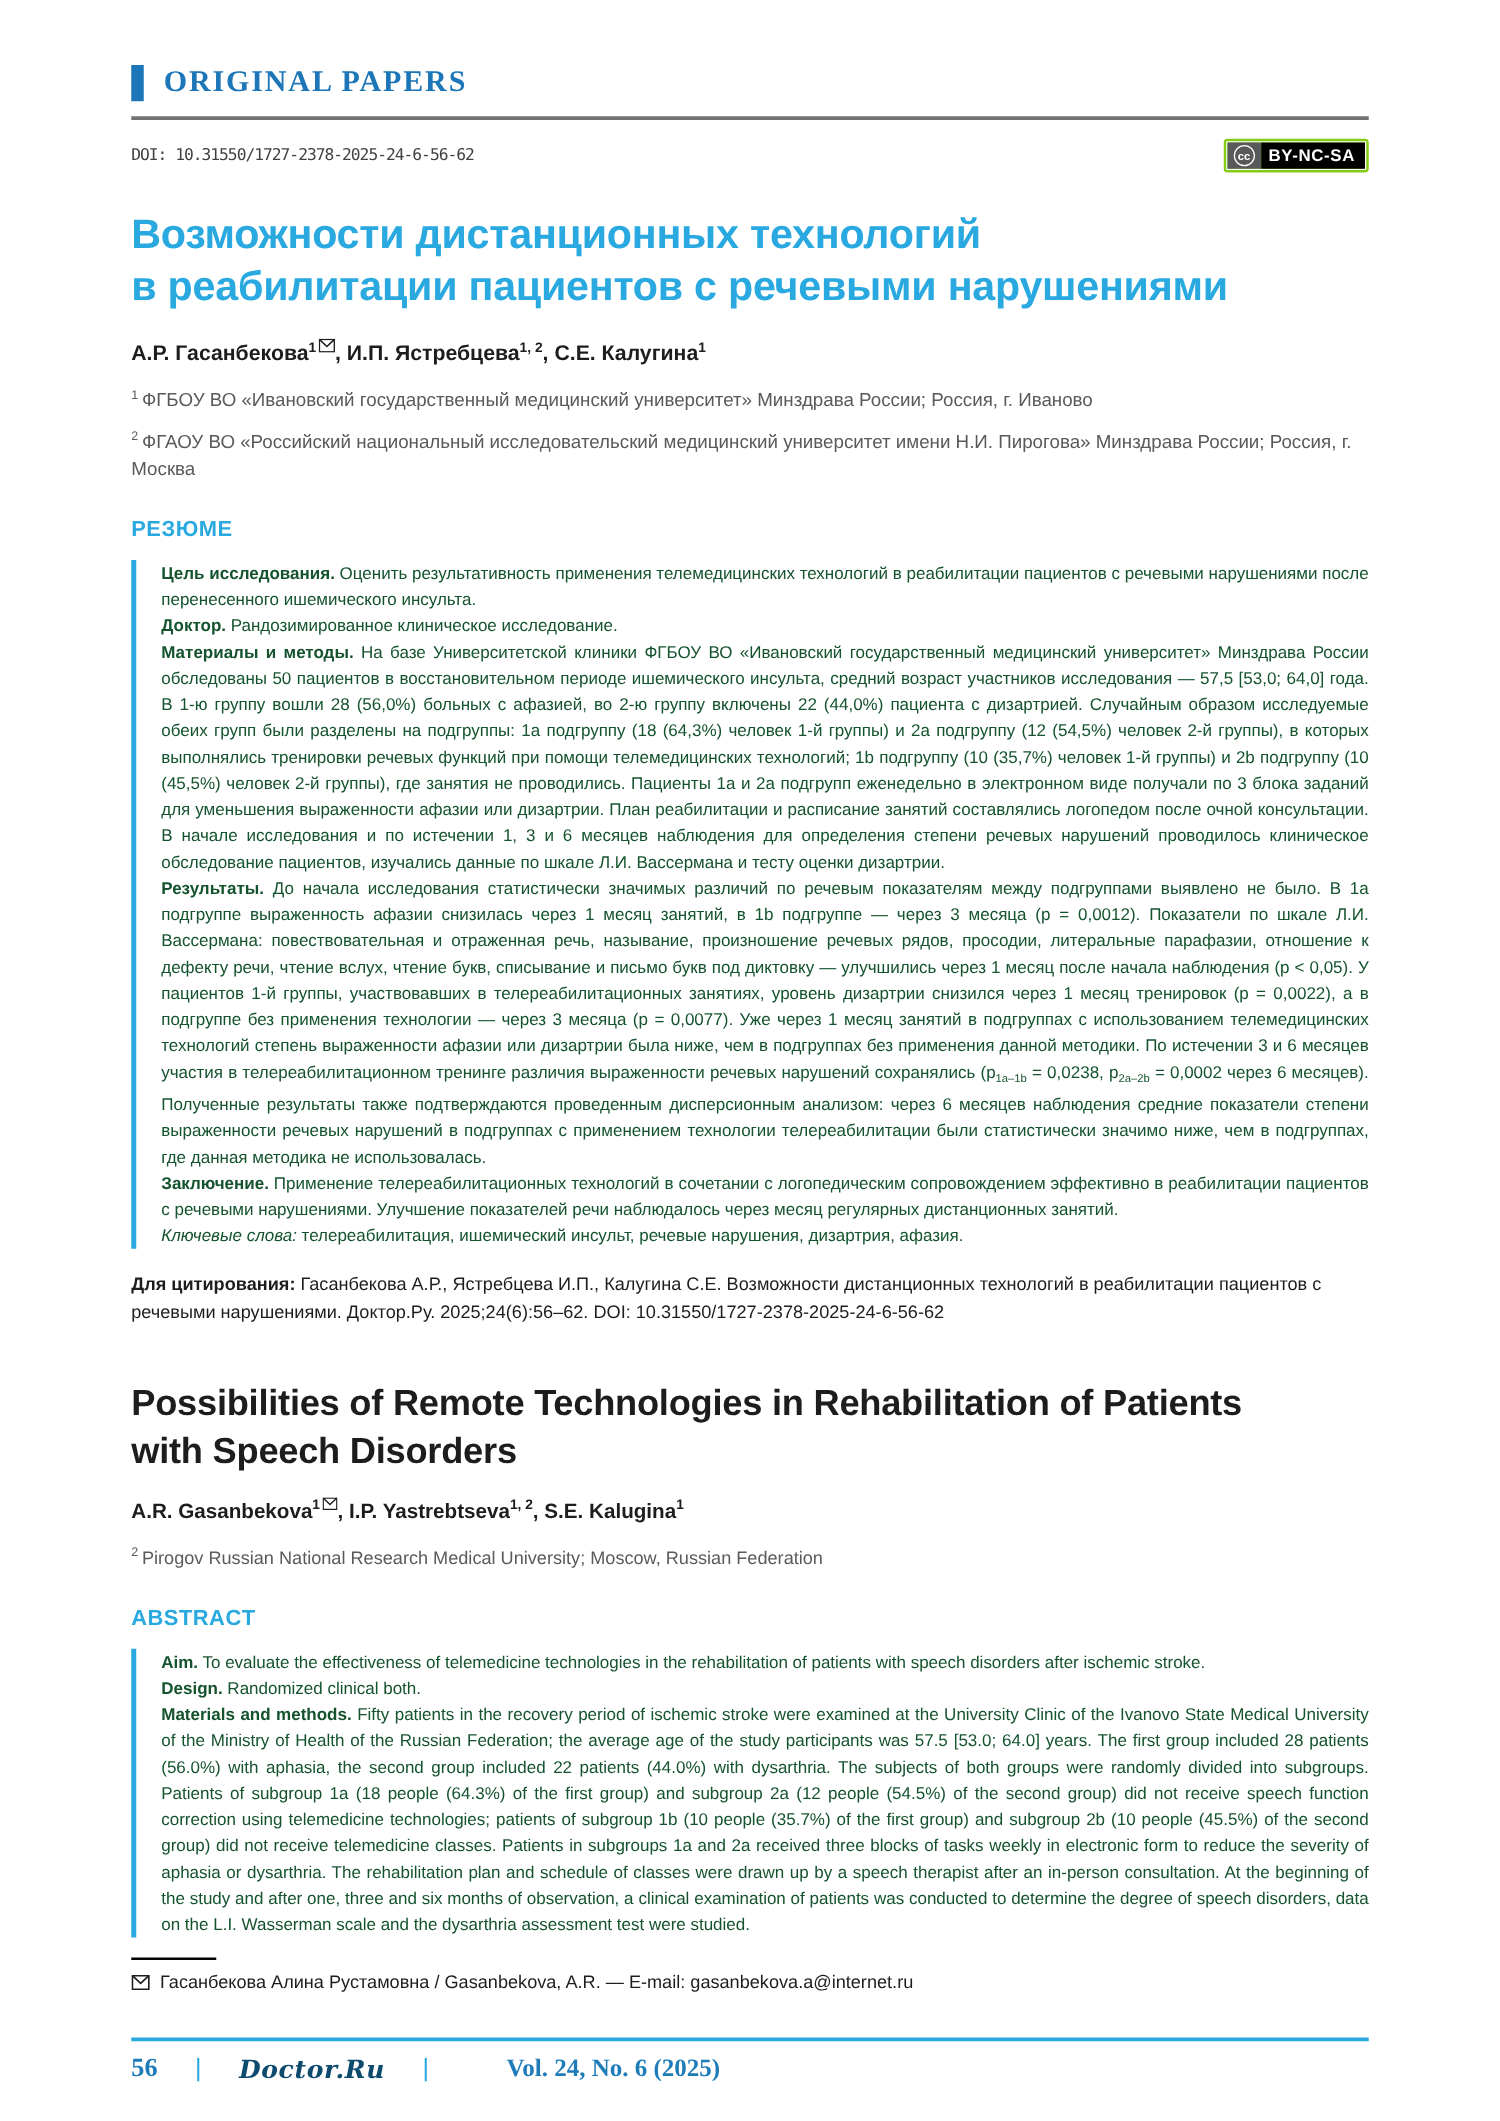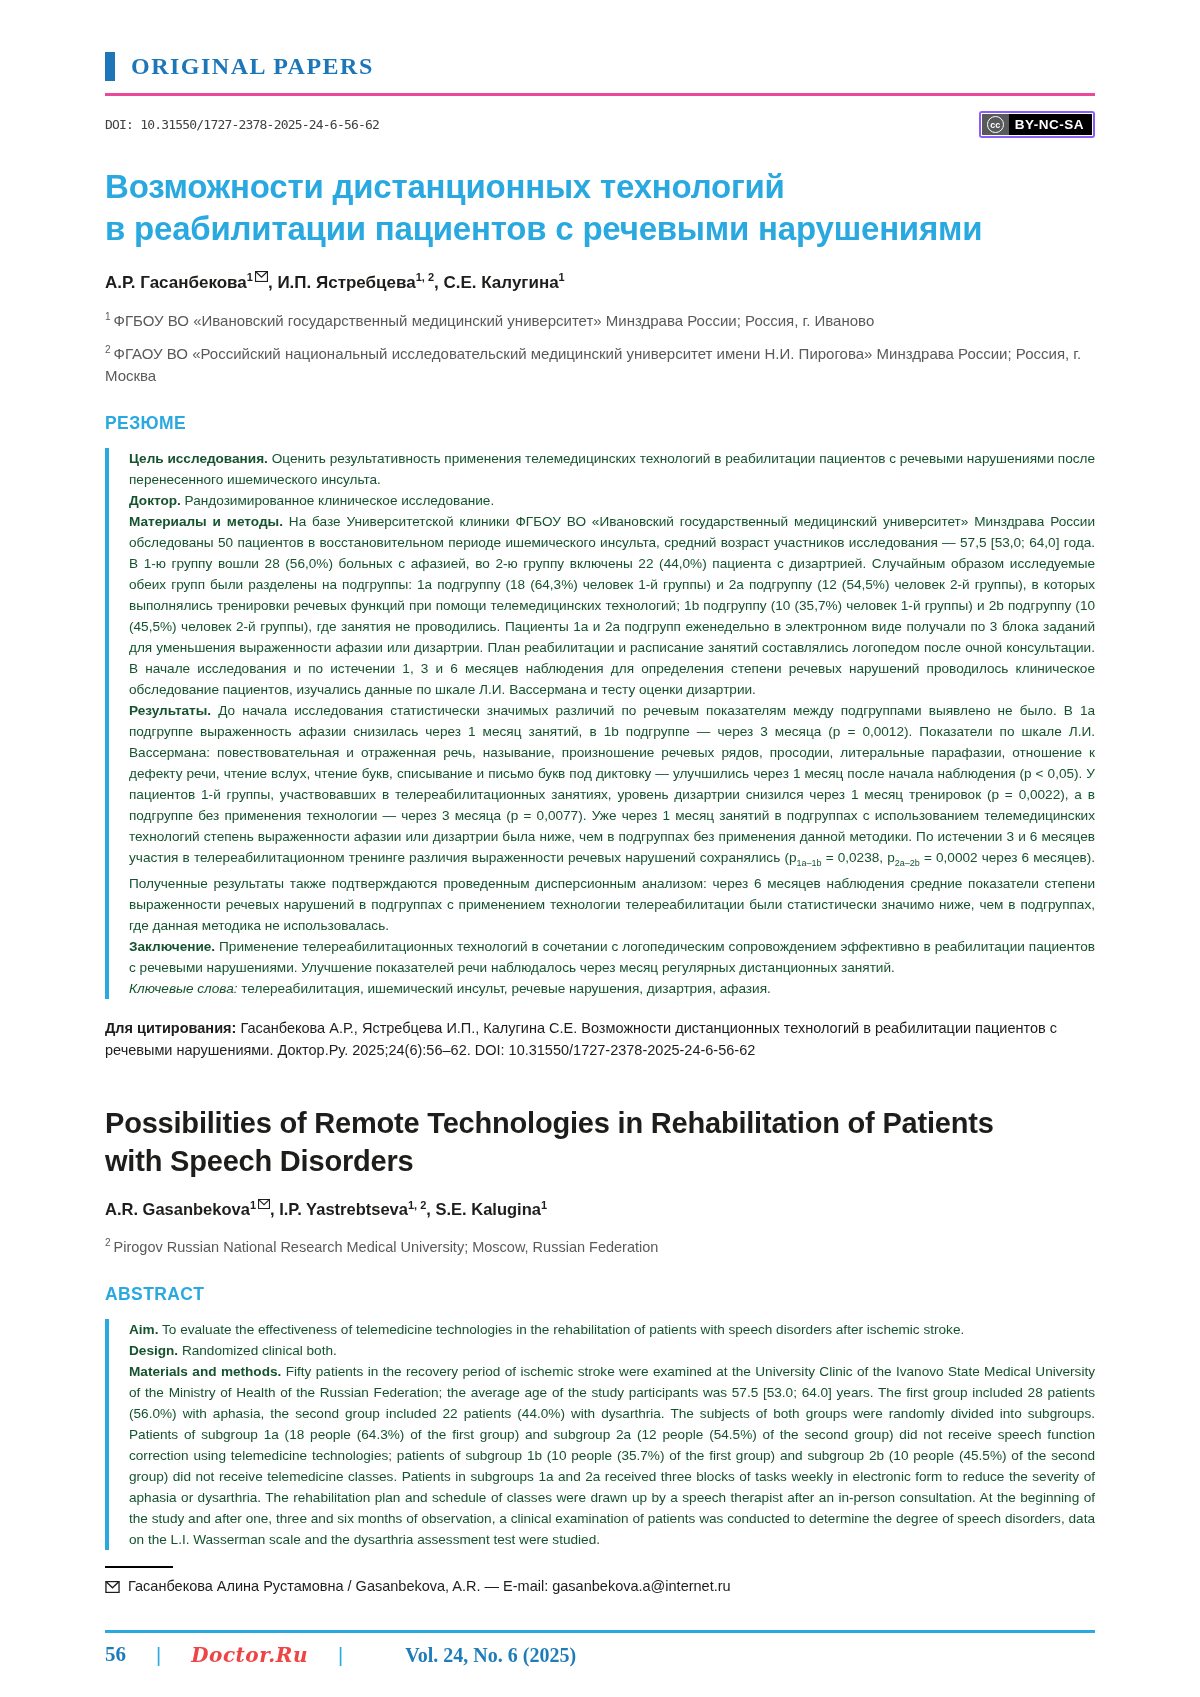--- a/index.html
+++ b/index.html
@@ -8,31 +8,31 @@
     width:1200px; height:1697px; overflow:hidden;
     margin:0 auto; background:#fff;
     padding:52px 105px 30px 105px;
     display:flex; flex-direction:column;
     font-family:"Liberation Sans", sans-serif;
     color:#1d1d1b;
   }
   
   .section-header{
     display:flex; align-items:center; gap:16px;
-    border-bottom:3px solid #ec4899; padding-bottom:12px;
+    border-bottom:3px solid #737373; padding-bottom:12px;
   }
   .section-header .marker{ width:10px; height:29px; background:#1c76b8; }
   .section-header .sec-title{
     font-family:"Liberation Serif", serif; font-weight:700;
     font-size:24px; color:#1c76b8; letter-spacing:1.5px;
   }
   
   .doi-row{ margin-top:15px; display:flex; justify-content:space-between; align-items:center; }
   .doi-text{ font-family:"DejaVu Sans Mono", monospace; font-size:13px; color:#414042; letter-spacing:-0.8px; }
-  .cc-badge{ background:#8b5cf6; padding:2px; border-radius:3px; cursor:pointer; }
+  .cc-badge{ background:#84cc16; padding:2px; border-radius:3px; cursor:pointer; }
   .cc-inner{ border:1px solid #fff; display:flex; align-items:stretch; }
   .cc-left{ background:#58595b; display:flex; align-items:center; padding:2px 5px; }
   .cc-circle{
     width:17px; height:17px; border:1.5px solid #fff; border-radius:50%;
     color:#fff; font-weight:700; font-size:9px; display:flex; align-items:center; justify-content:center;
     text-transform:lowercase; letter-spacing:0;
   }
   .cc-label{ background:#000; color:#fff; font-weight:700; font-size:13.5px; padding:2px 8px 2px 6px; letter-spacing:0.5px; display:flex; align-items:center; }
   
   .ru-title{ margin-top:28px; color:#29a9e0; font-weight:700; font-size:33px; line-height:1.27; letter-spacing:-0.2px; }
@@ -61,21 +61,21 @@
   .en-affil{ font-size:14.5px; }
   
   .footnote-group{ margin-top:auto; }
   .footnote-rule{ width:68px; border-top:2px solid #000; margin-bottom:10px; }
   .footnote{ display:flex; align-items:flex-start; gap:8px; font-size:14.5px; color:#1d1d1b; }
   .footnote .env-box{ margin-top:2px; }
   
   .page-footer{ margin-top:34px; border-top:3px solid #29a9e0; padding-top:9px; display:flex; align-items:flex-end; gap:30px; }
   .pf-num{ font-family:"Liberation Serif", serif; font-weight:700; font-size:21px; color:#1e7cb8; }
   .pf-sep{ color:#29a9e0; font-size:20px; font-weight:400; }
-  .pf-logo{ font-family:"DejaVu Serif", serif; font-style:italic; font-weight:700; font-size:20px; color:#ef4444; letter-spacing:0.5px; }
+  .pf-logo{ font-family:"DejaVu Serif", serif; font-style:italic; font-weight:700; font-size:20px; color:#0c4a6e; letter-spacing:0.5px; }
   .pf-issue{ font-family:"Liberation Serif", serif; font-weight:700; font-size:20px; color:#1e7cb8;margin-left:32px; }
 </style>
 </head>
 <body>
 
 <div class="page">
 
   <div class="section-header">
     <div class="marker"></div>
     <div class="sec-title">ORIGINAL PAPERS</div>

